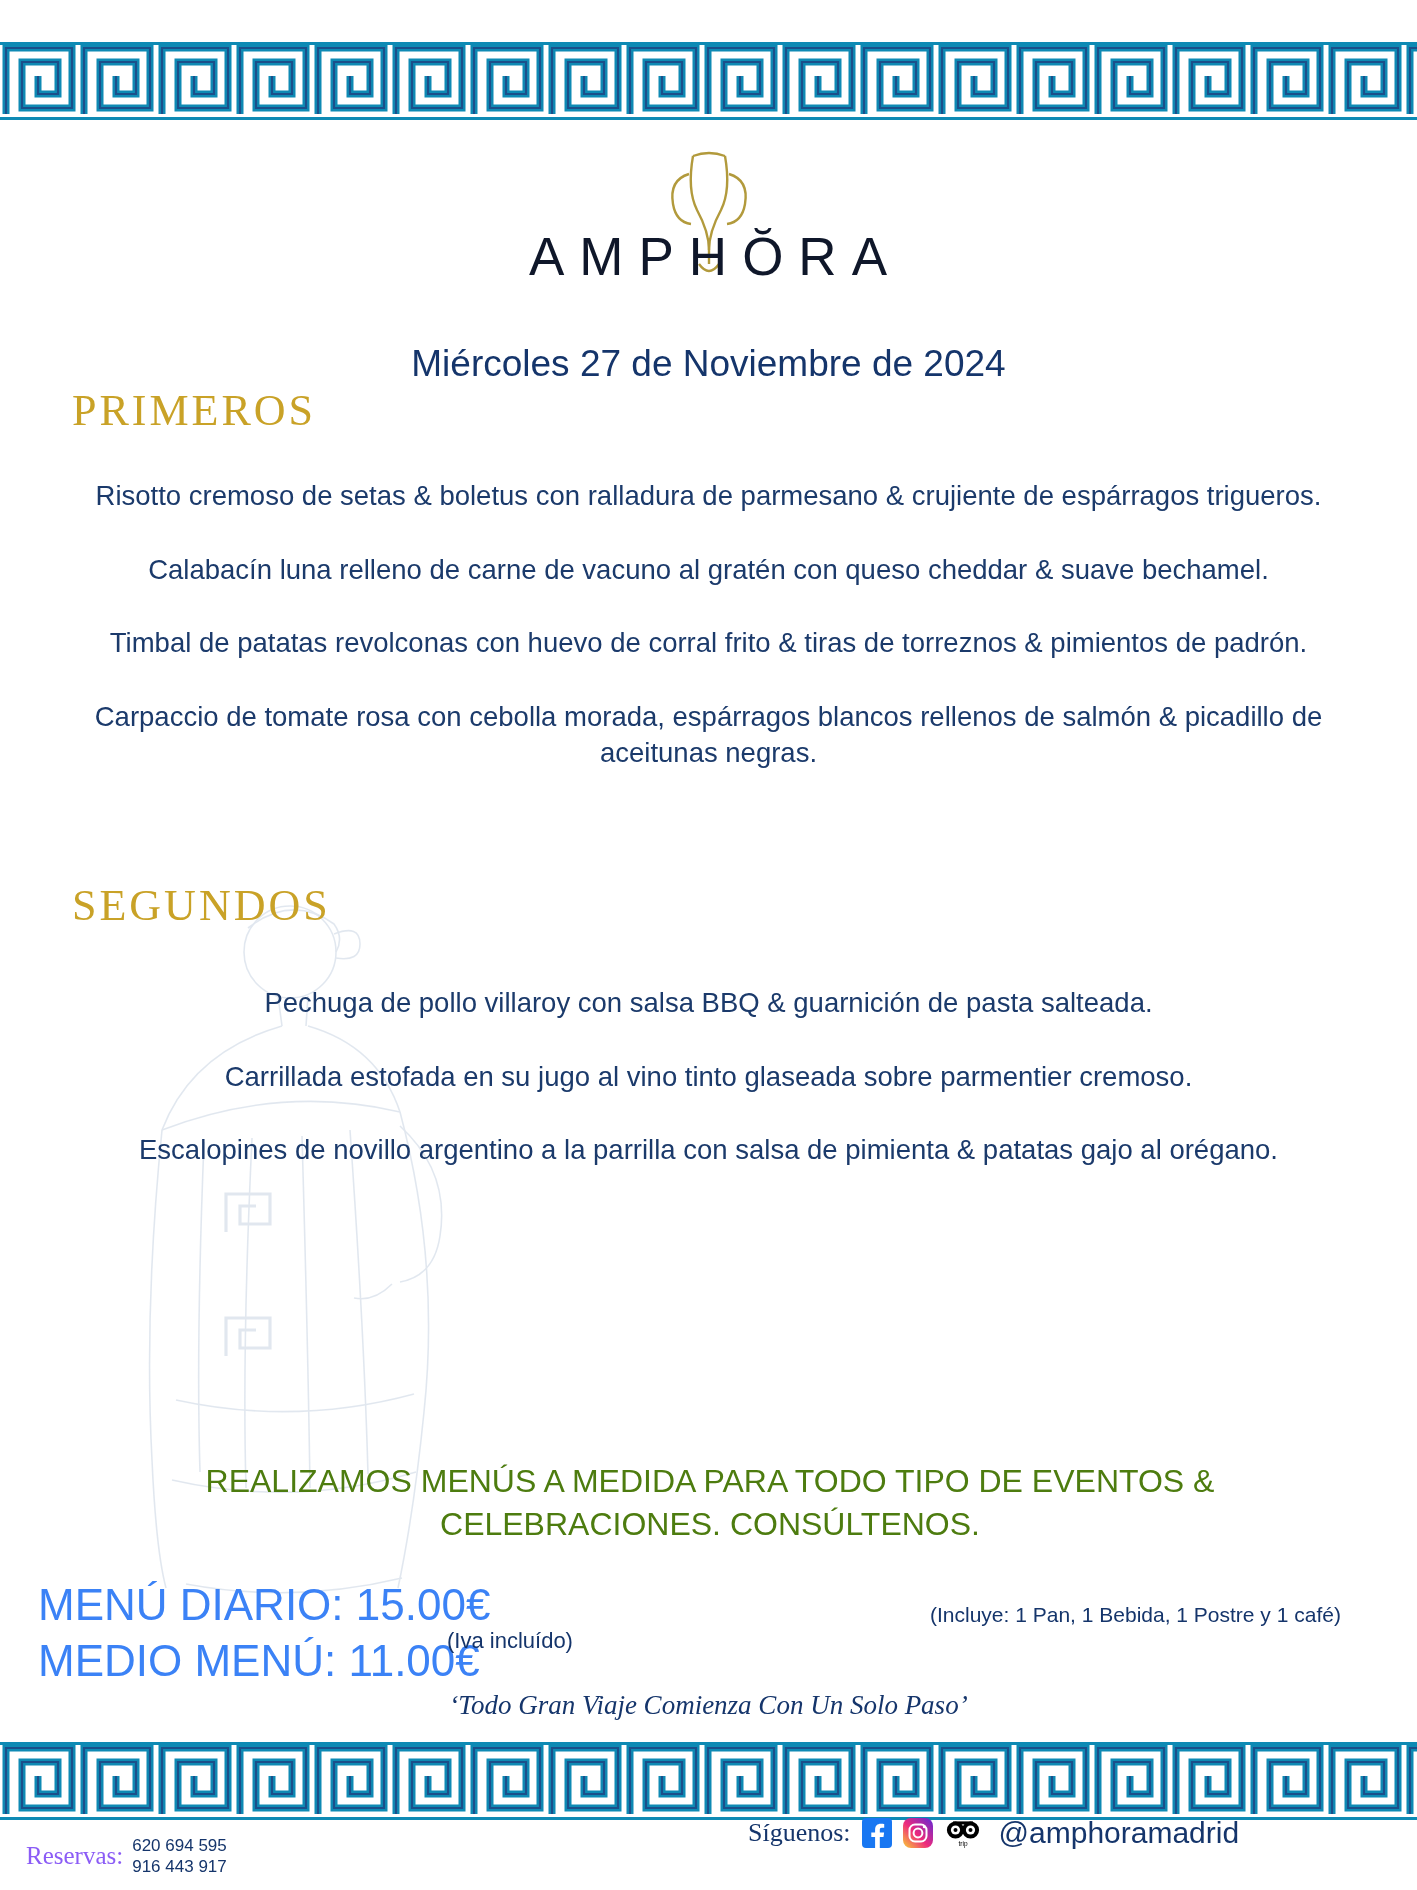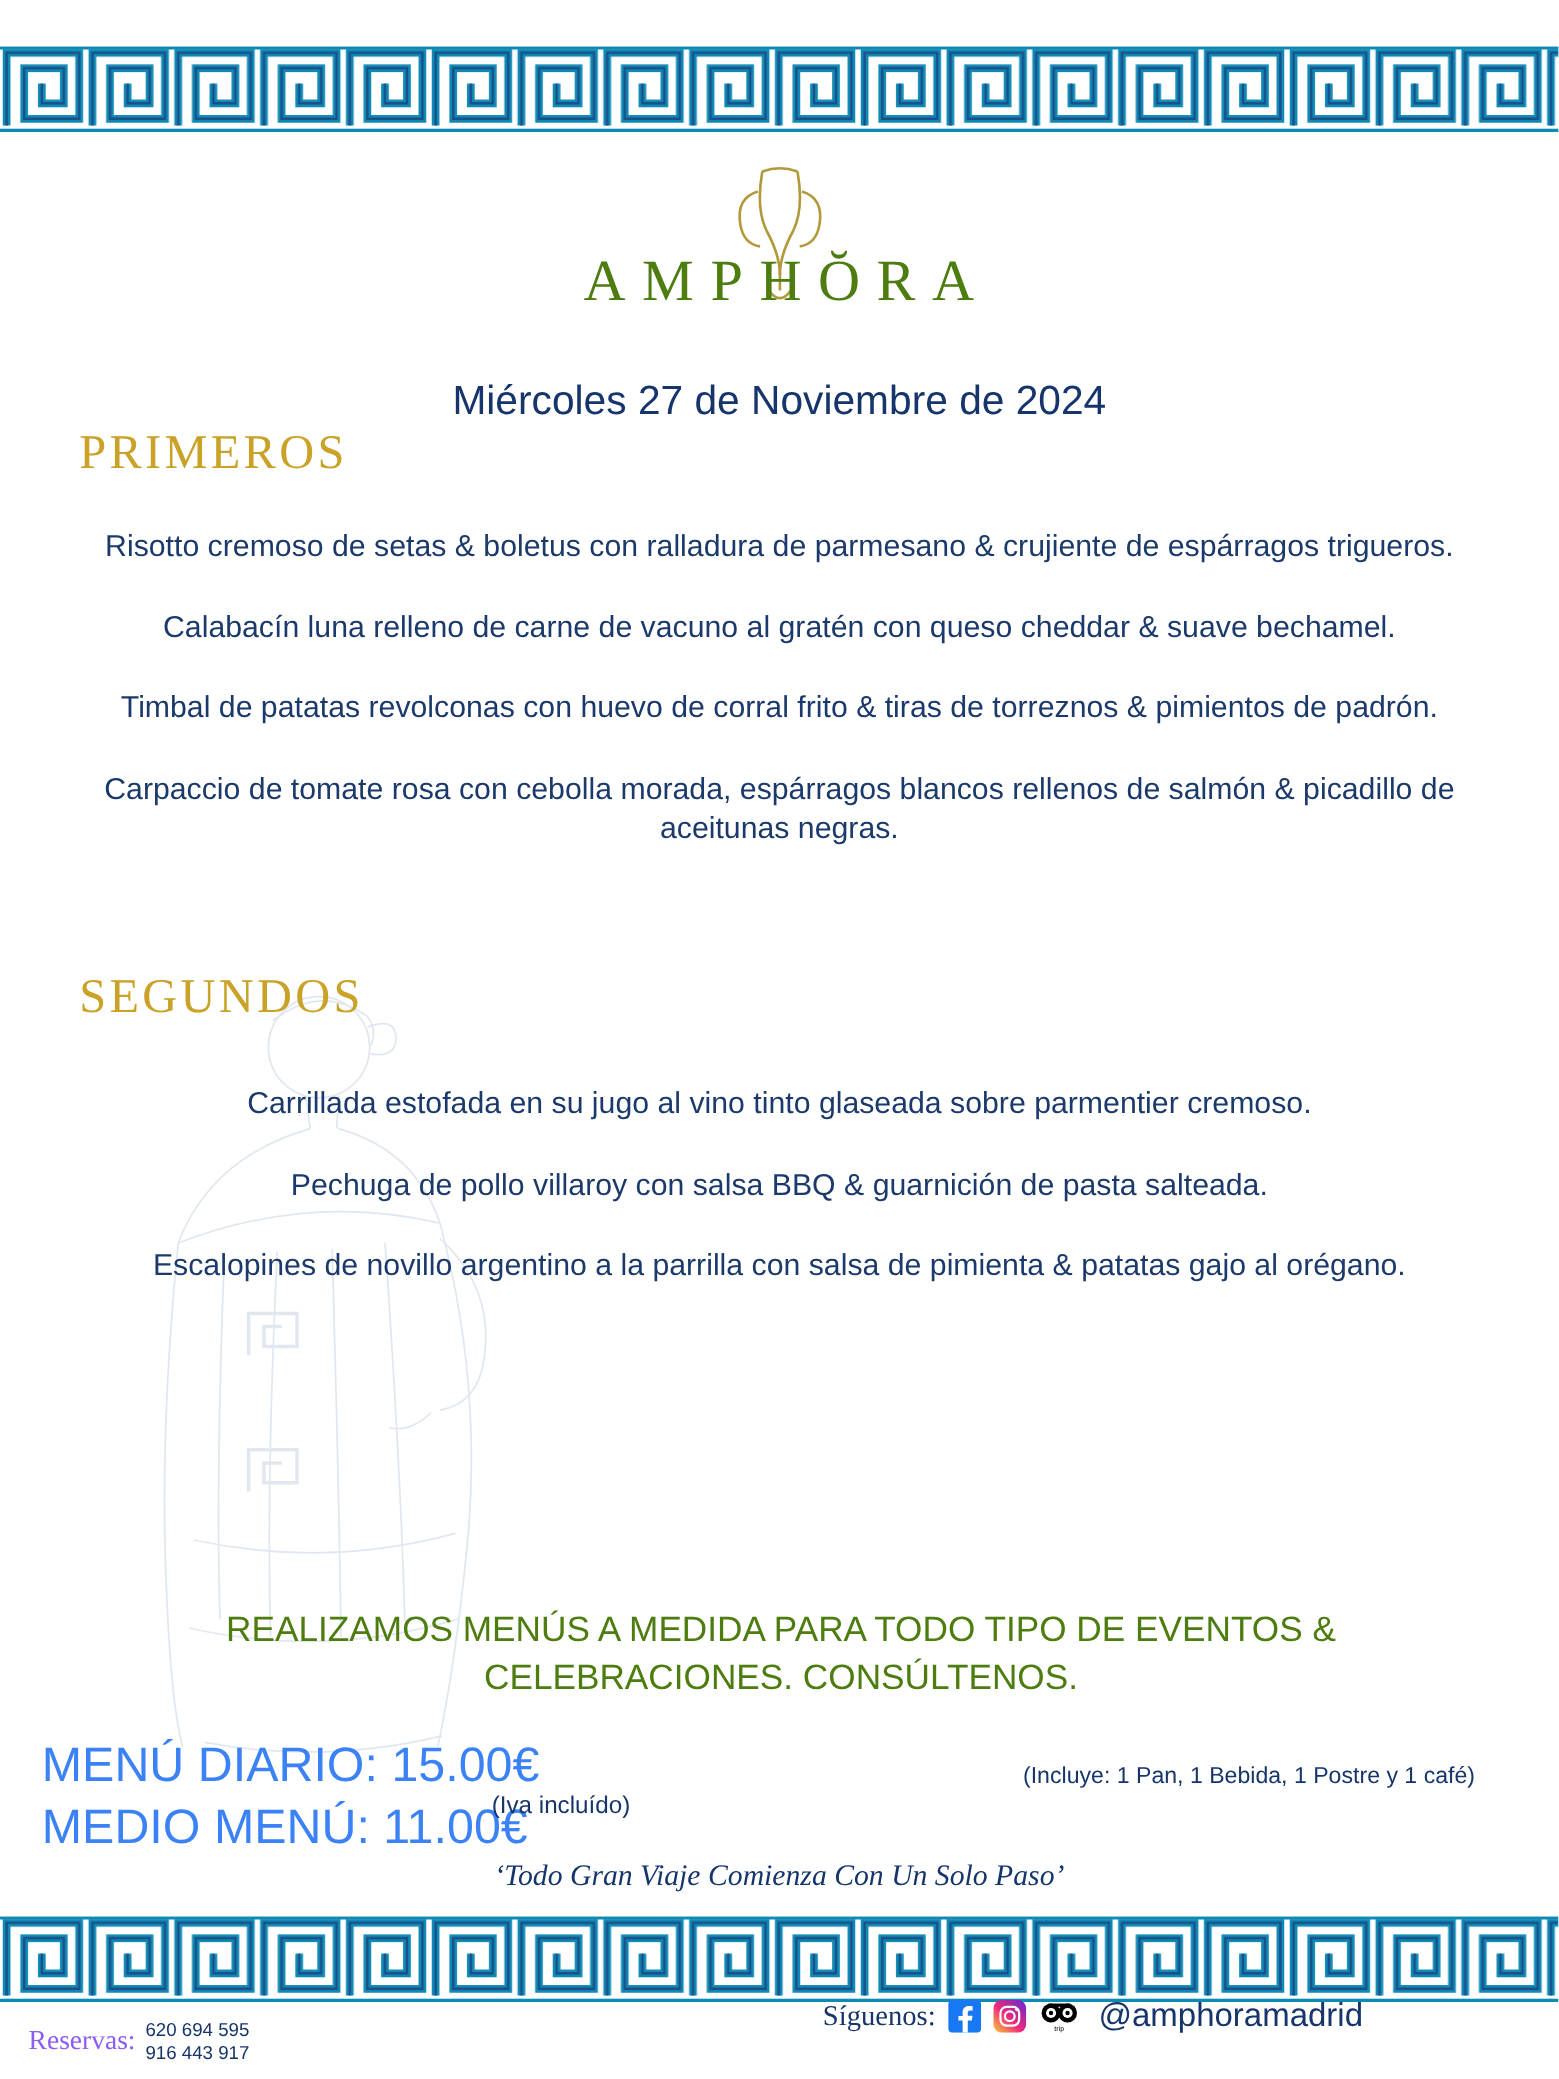--- a/index.html
+++ b/index.html
@@ -35,24 +35,24 @@
     top: 148px;
     left: 0;
     width: 1417px;
     text-align: center;
   }
   .amphora-vessel {
     display: block;
     margin: 0 auto;
   }
   .logo-word {
-    font-family: Liberation Serif, serif;
+    font-family: Liberation Sans, sans-serif;
     font-size: 53px;
     letter-spacing: 15px;
-    color: #4d7c0f;
+    color: #0f172a;
     margin-top: -52px;
     padding-left: 14px;
     font-weight: 400;
   }
   .logo-sub {
     font-family: "Liberation Serif", serif;
     font-size: 15px;
     letter-spacing: 11px;
     color: #b29a3c;
     margin-top: 2px;
@@ -277,22 +277,22 @@
 <div class="section-title primeros">PRIMEROS</div>
 <div class="dish-list primeros">
   <div class="dish">Risotto cremoso de setas &amp; boletus con ralladura de parmesano &amp; crujiente de espárragos trigueros.</div>
   <div class="dish">Calabacín luna relleno de carne de vacuno al gratén con queso cheddar &amp; suave bechamel.</div>
   <div class="dish">Timbal de patatas revolconas con huevo de corral frito &amp; tiras de torreznos &amp; pimientos de padrón.</div>
   <div class="dish">Carpaccio de tomate rosa con cebolla morada, espárragos blancos rellenos de salmón &amp; picadillo de aceitunas negras.</div>
 </div>
 
 <div class="section-title segundos">SEGUNDOS</div>
 <div class="dish-list segundos">
+  <div class="dish">Pechuga de pollo villaroy con salsa BBQ &amp; guarnición de pasta salteada.</div>
   <div class="dish">Carrillada estofada en su jugo al vino tinto glaseada sobre parmentier cremoso.</div>
-  <div class="dish">Pechuga de pollo villaroy con salsa BBQ &amp; guarnición de pasta salteada.</div>
   <div class="dish">Escalopines de novillo argentino a la parrilla con salsa de pimienta &amp; patatas gajo al orégano.</div>
 </div>
 
 <div class="events-note">REALIZAMOS MENÚS A MEDIDA PARA TODO TIPO DE EVENTOS &amp; CELEBRACIONES. CONSÚLTENOS.</div>
 
 <div class="price-block">
   <div class="price-line">MENÚ DIARIO: 15.00€</div>
   <div class="price-line">MEDIO MENÚ: 11.00€</div>
 </div>
 <div class="iva-note">(Iva incluído)</div>

